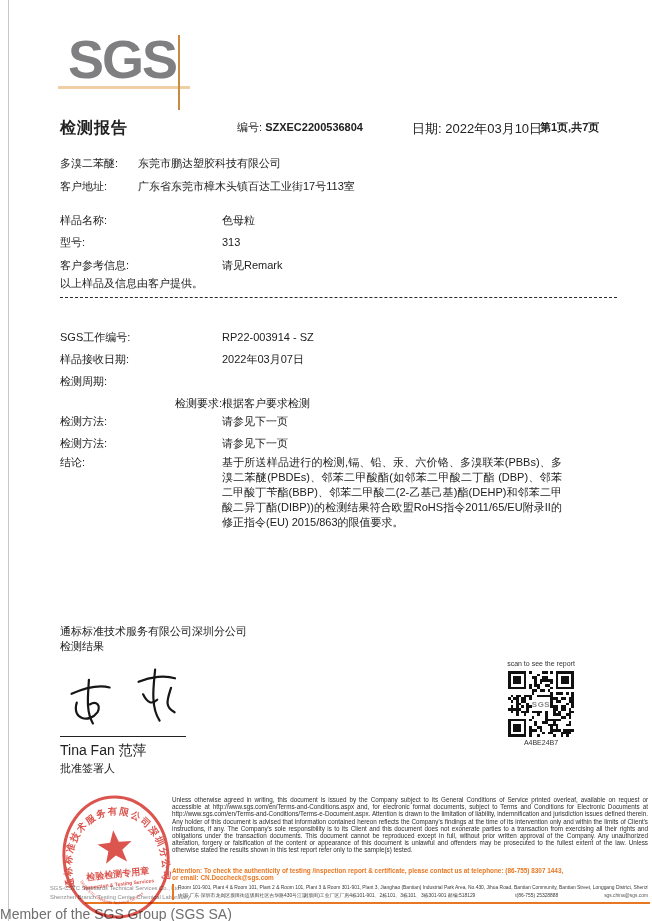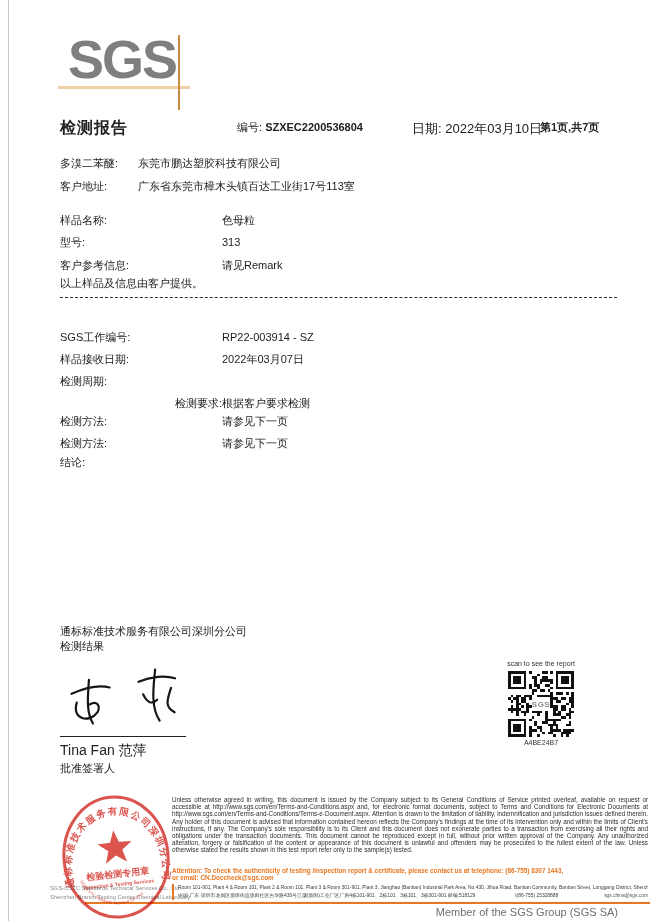--- a/index.html
+++ b/index.html
@@ -49,21 +49,21 @@
   .qr-code-text { position:absolute; left:488px; top:739px; width:106px; text-align:center; font-size:7px; color:#333; }
 
   
   .legal { position:absolute; left:172px; top:796px; width:476px; font-size:6.3px; line-height:7.2px; text-align:justify; color:#2d2d2d; }
   .attention { position:absolute; left:172px; top:867px; width:476px; font-size:6.4px; line-height:7.4px; color:#e87722; font-weight:bold; }
   .addr-block { position:absolute; left:172px; top:884px; width:476px; border-left:2px solid #e87722; padding-left:4px; font-size:4.9px; color:#3a3a3a; line-height:8px; }
   .addr-row { display:flex; justify-content:space-between; white-space:nowrap; overflow:hidden; }
   .addr-row .web, .addr-row .mail { color:#555; margin-left:6px; }
   .footer-company { position:absolute; left:50px; top:884px; width:150px; font-size:5.8px; line-height:8.5px; color:#8a8a8a; }
   .orange-rule { position:absolute; left:85px; top:902px; width:565px; height:2px; background:#e87722; }
-  .member { position:absolute; left:0; top:906px; width:648px; text-align:right; font-size:11px; color:#6f6f6f; padding-right:30px;padding-left:16px; }
+  .member { position:absolute; left:0; top:906px; width:648px; text-align:left; font-size:14px; color:#6f6f6f; padding-right:30px; }
 
   .stamp { position:absolute; left:54px; top:792px; width:124px; height:130px; transform:rotate(-6deg); opacity:.88; mix-blend-mode:multiply; }
 </style>
 </head>
 <body>
 
 <div class="page">
   <div class="page-edge"></div>
 
   <div class="logo-wrap">
@@ -122,20 +122,21 @@
     <span class="lab">检测方法:</span>
     <span class="val">请参见下一页</span>
   </div>
   <div class="row g2" style="left:60px; top:436px;">
     <span class="lab">检测方法:</span>
     <span class="val">请参见下一页</span>
   </div>
 
   <div class="conclusion">
     <span class="lab">结论:</span>
+    <span class="val">基于所送样品进行的检测,镉、铅、汞、六价铬、多溴联苯(PBBs)、多溴二苯醚(PBDEs)、邻苯二甲酸酯(如邻苯二甲酸二丁酯 (DBP)、邻苯二甲酸丁苄酯(BBP)、邻苯二甲酸二(2-乙基己基)酯(DEHP)和邻苯二甲酸二异丁酯(DIBP))的检测结果符合欧盟RoHS指令2011/65/EU附录II的修正指令(EU) 2015/863的限值要求。</span>
   </div>
 
   <div class="sig-company">通标标准技术服务有限公司深圳分公司</div>
   <div class="sig-auth">检测结果</div>
   <svg class="sig-art" width="130" height="64" viewBox="0 0 140 70">
     <g fill="none" stroke="#161616" stroke-width="2.4" stroke-linecap="round" transform="rotate(-4 70 35)">
       <path d="M10,24 C24,19 40,16 52,20"></path>
       <path d="M30,10 C28,26 24,44 31,58"></path>
       <path d="M15,34 C8,52 27,58 37,46 C41,39 37,33 29,37"></path>
       <path d="M84,16 C98,11 114,11 124,15"></path>

